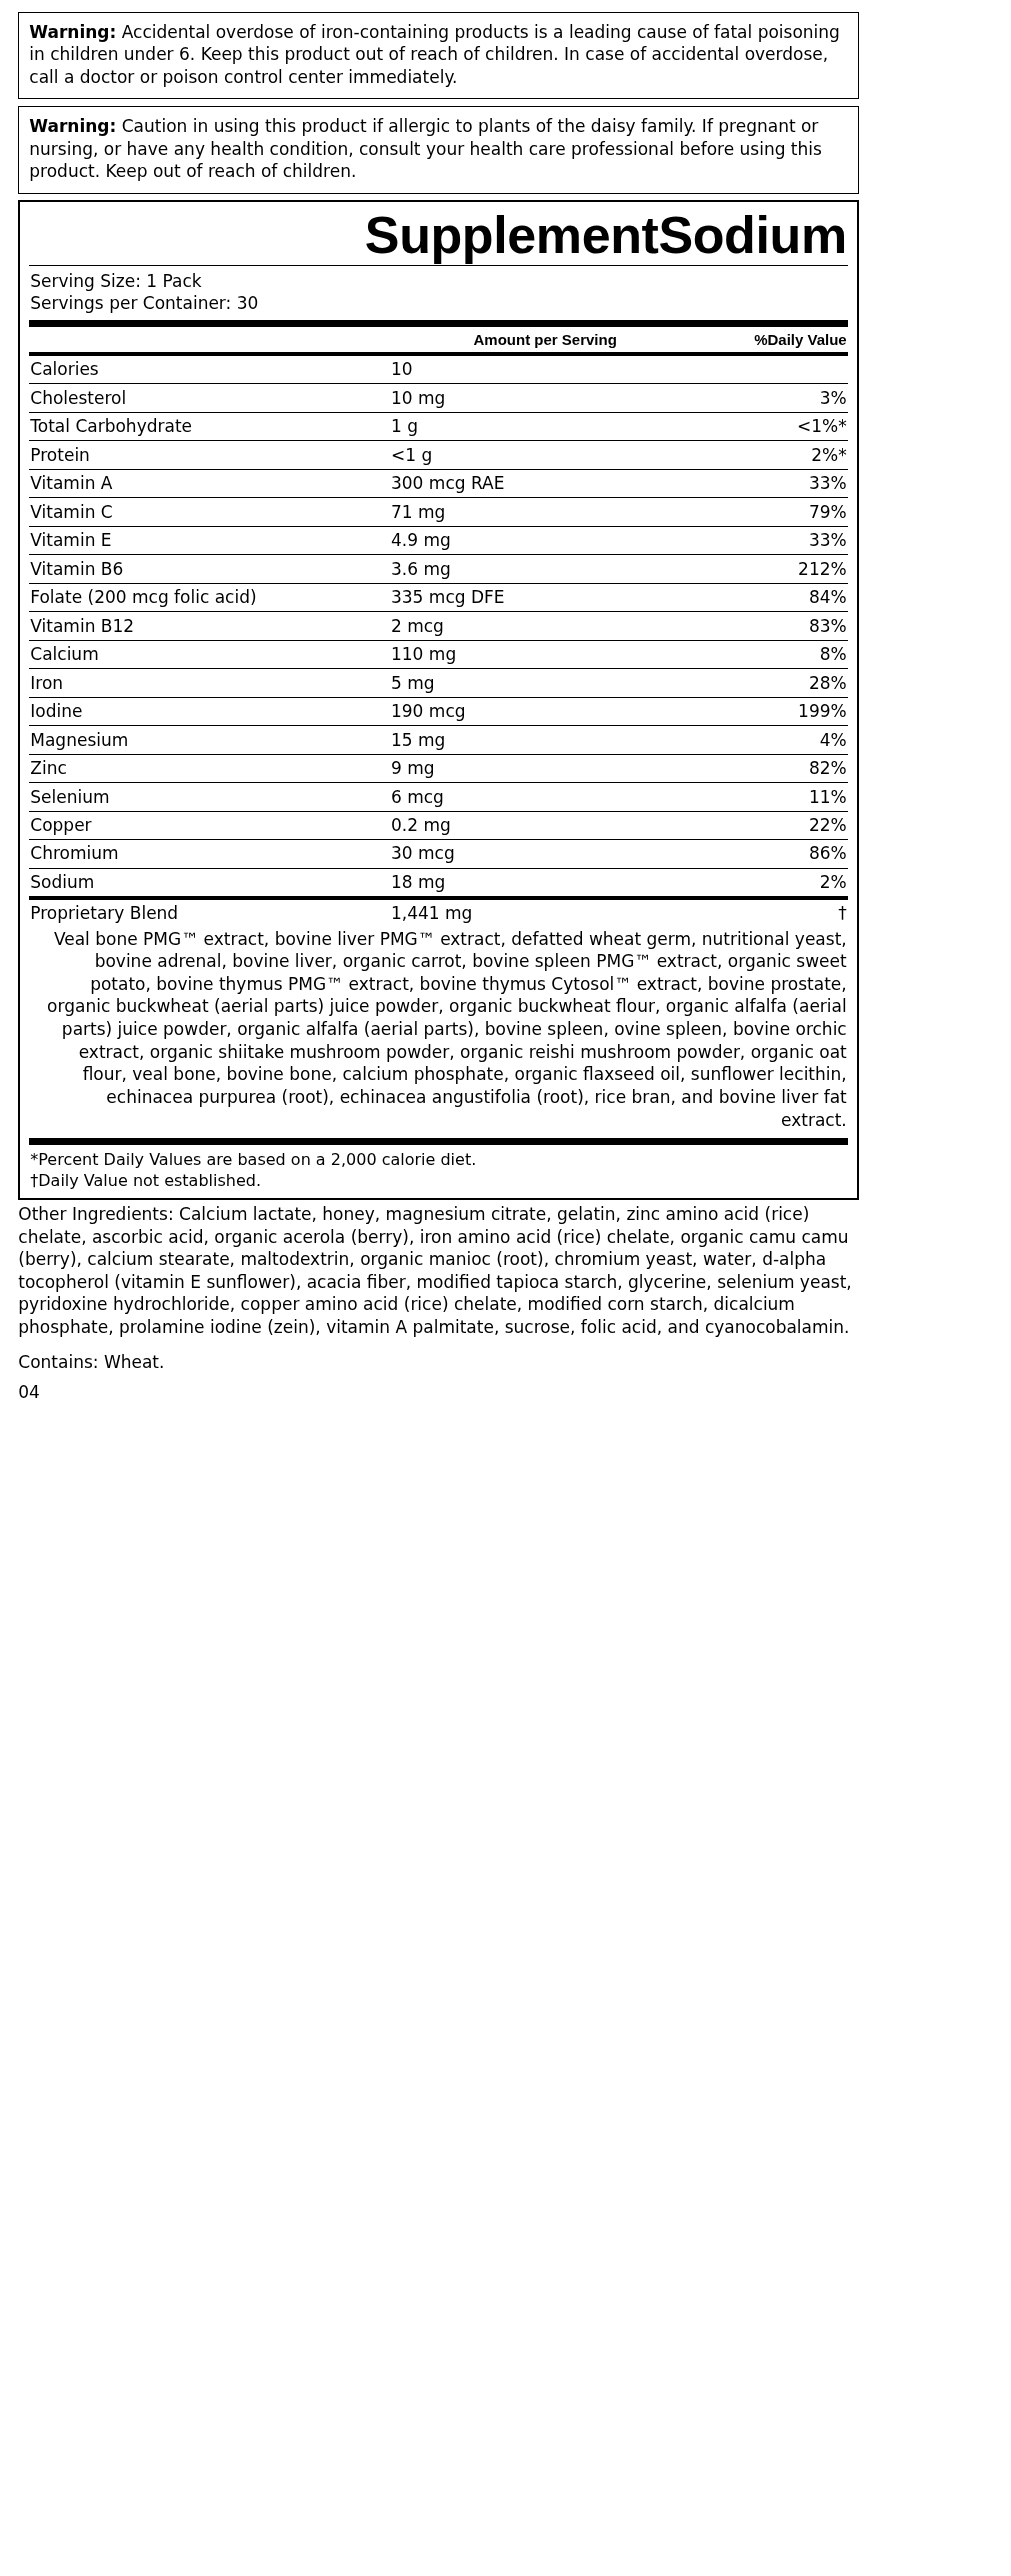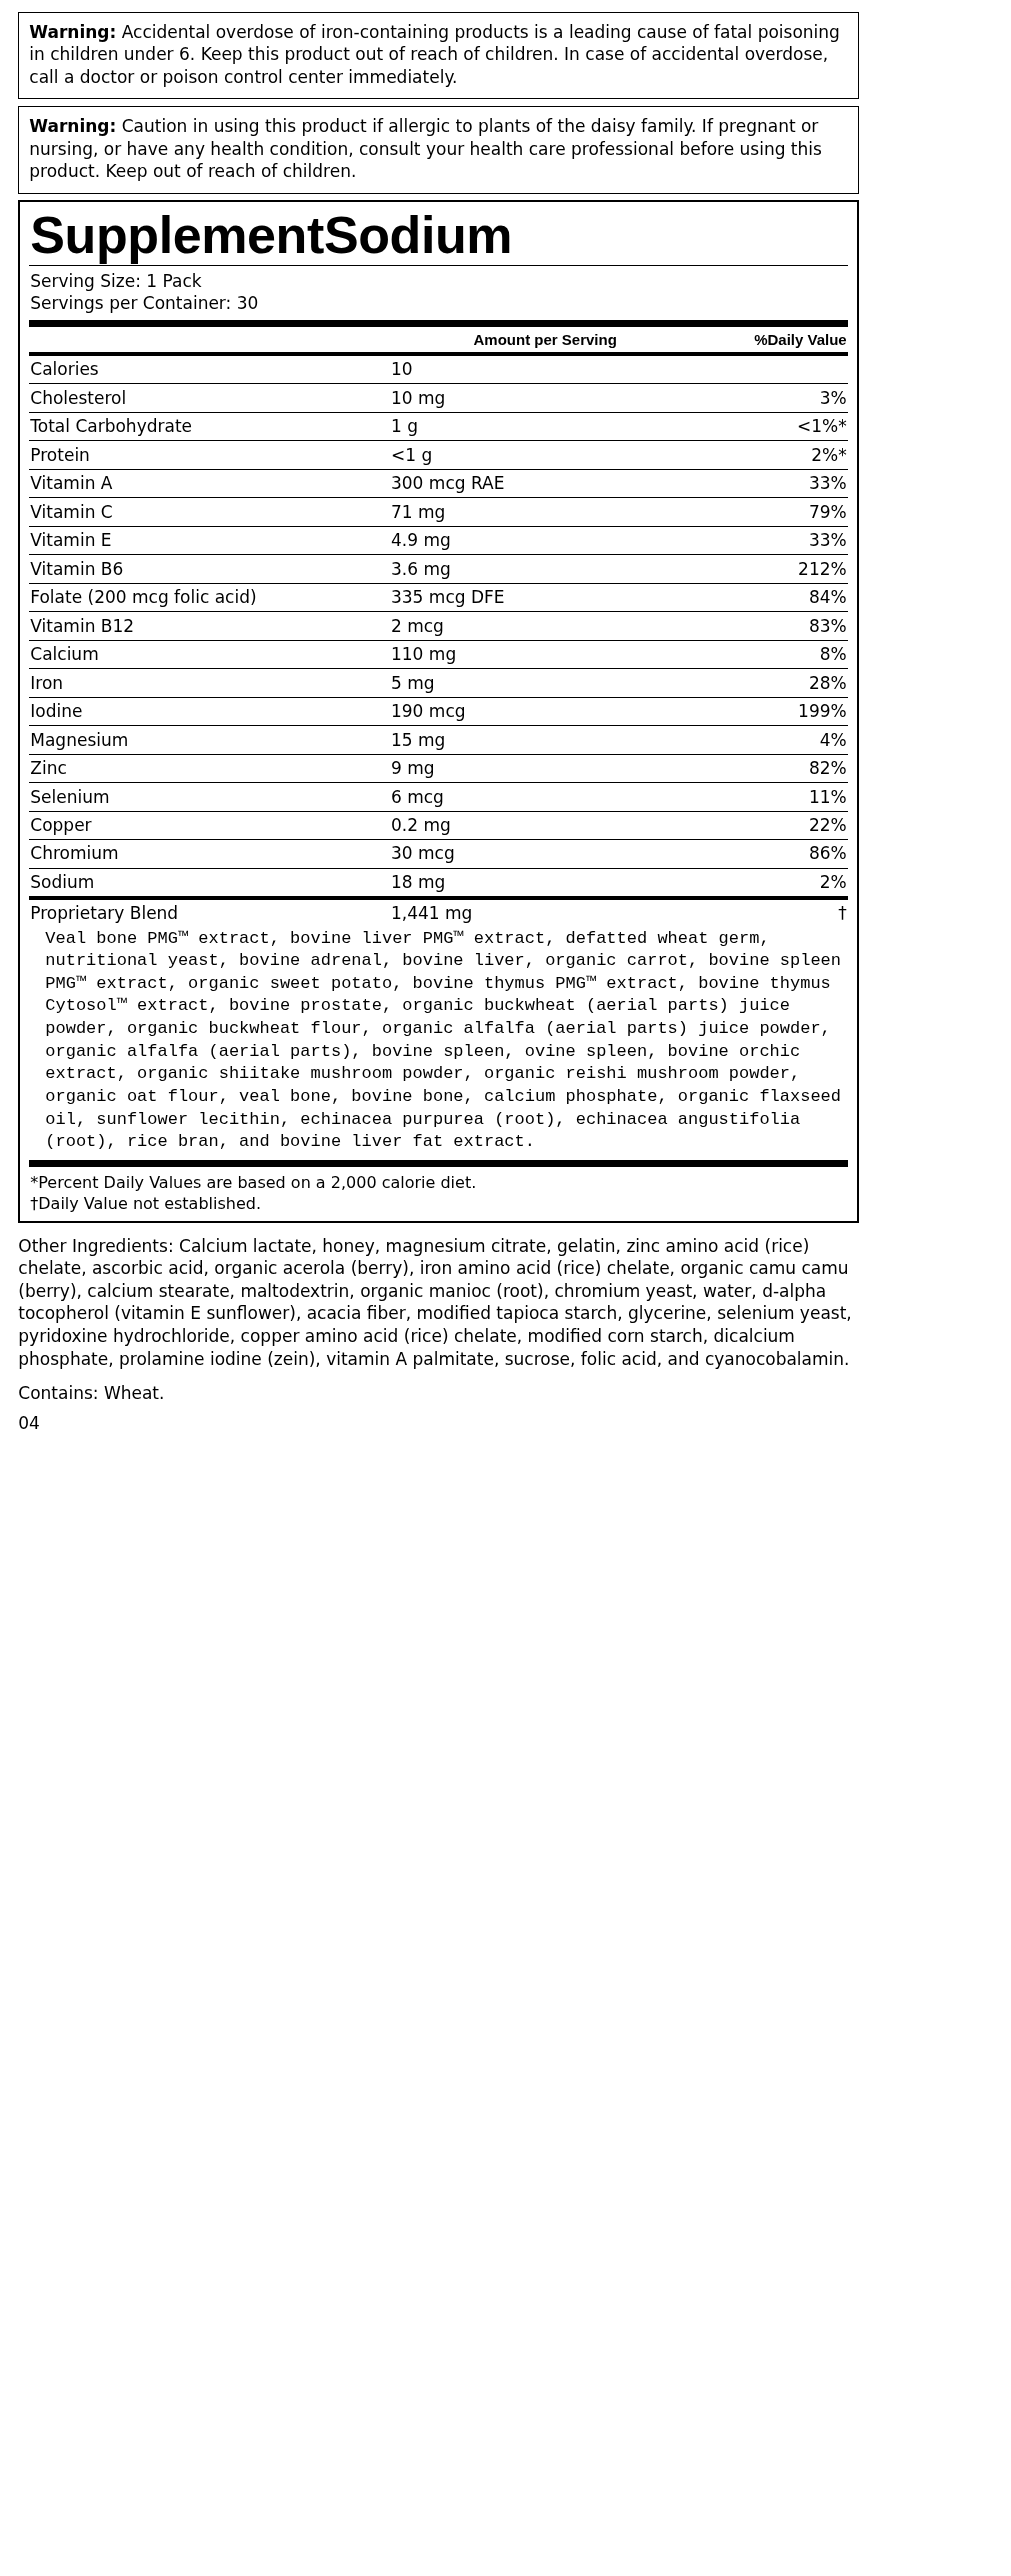--- a/index.html
+++ b/index.html
@@ -42,21 +42,21 @@
     padding: 5px 8.3px 6.7px 8.3px;
     margin-top: 5px;
   }
   .sf-title {
     font-family: "Liberation Sans", sans-serif;
     font-weight: bold;
     font-size: 52px;
     line-height: 1.02;
     letter-spacing: -0.4px;
     display: flex;
-    justify-content: flex-start;
+    justify-content: flex-end;
     padding: 1.7px 1.7px 3.3px 1.7px;
   }
   .sf-serv {
     font-size: 17px;
     line-height: 1.3;
     padding: 3.3px 1.7px 5px 1.7px;
   }
   .rule-thick {
     border-top: 7.5px solid #000;
     margin: 1.7px 0 0 0;
@@ -91,35 +91,34 @@
   tbody tr.nut td { border-top: 0.8px solid #000; }
   tbody tr.nut:first-child td { border-top: none; }
 
   .blend-sep { border-top: 4.2px solid #000; }
 
   .blend-row td { padding-top: 5px; padding-bottom: 1.7px; }
   .blend-list {
     font-size: 17px;
     line-height: 1.33;
     padding: 0 1.7px 5px 16.7px;
-    text-align: left;
-    font-family: Liberation Mono, monospace;
+    text-align: right;
   }
 
   .sf-footnotes {
     font-size: 16px;
     line-height: 1.32;
     padding: 4.2px 1.7px 0 1.7px;
   }
 
   
   .other {
     font-size: 17px;
     line-height: 1.33;
-    margin-top: 12px;
+    margin-top: 3px;
   }
   .contains {
     font-size: 17px;
     margin-top: 13.3px;
   }
   .code {
     font-size: 17px;
     margin-top: 10px;
   }
 </style>

